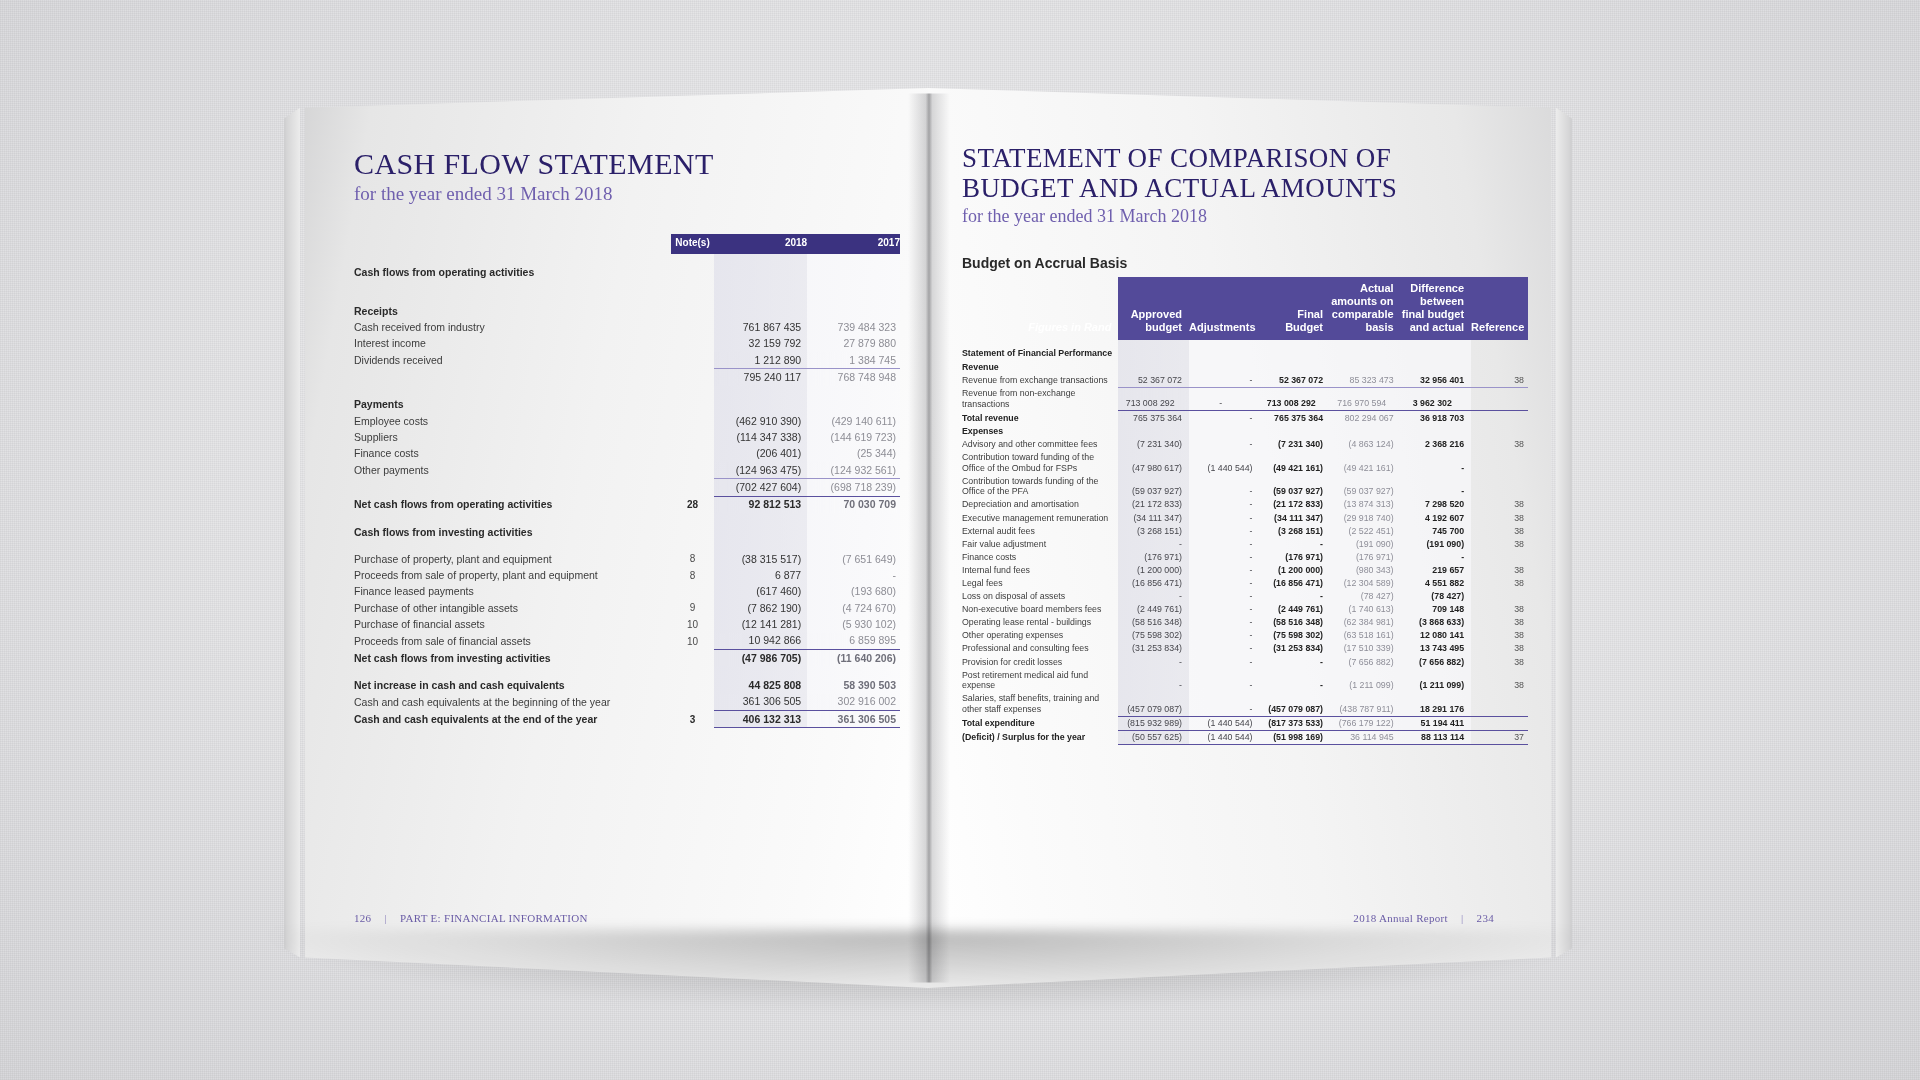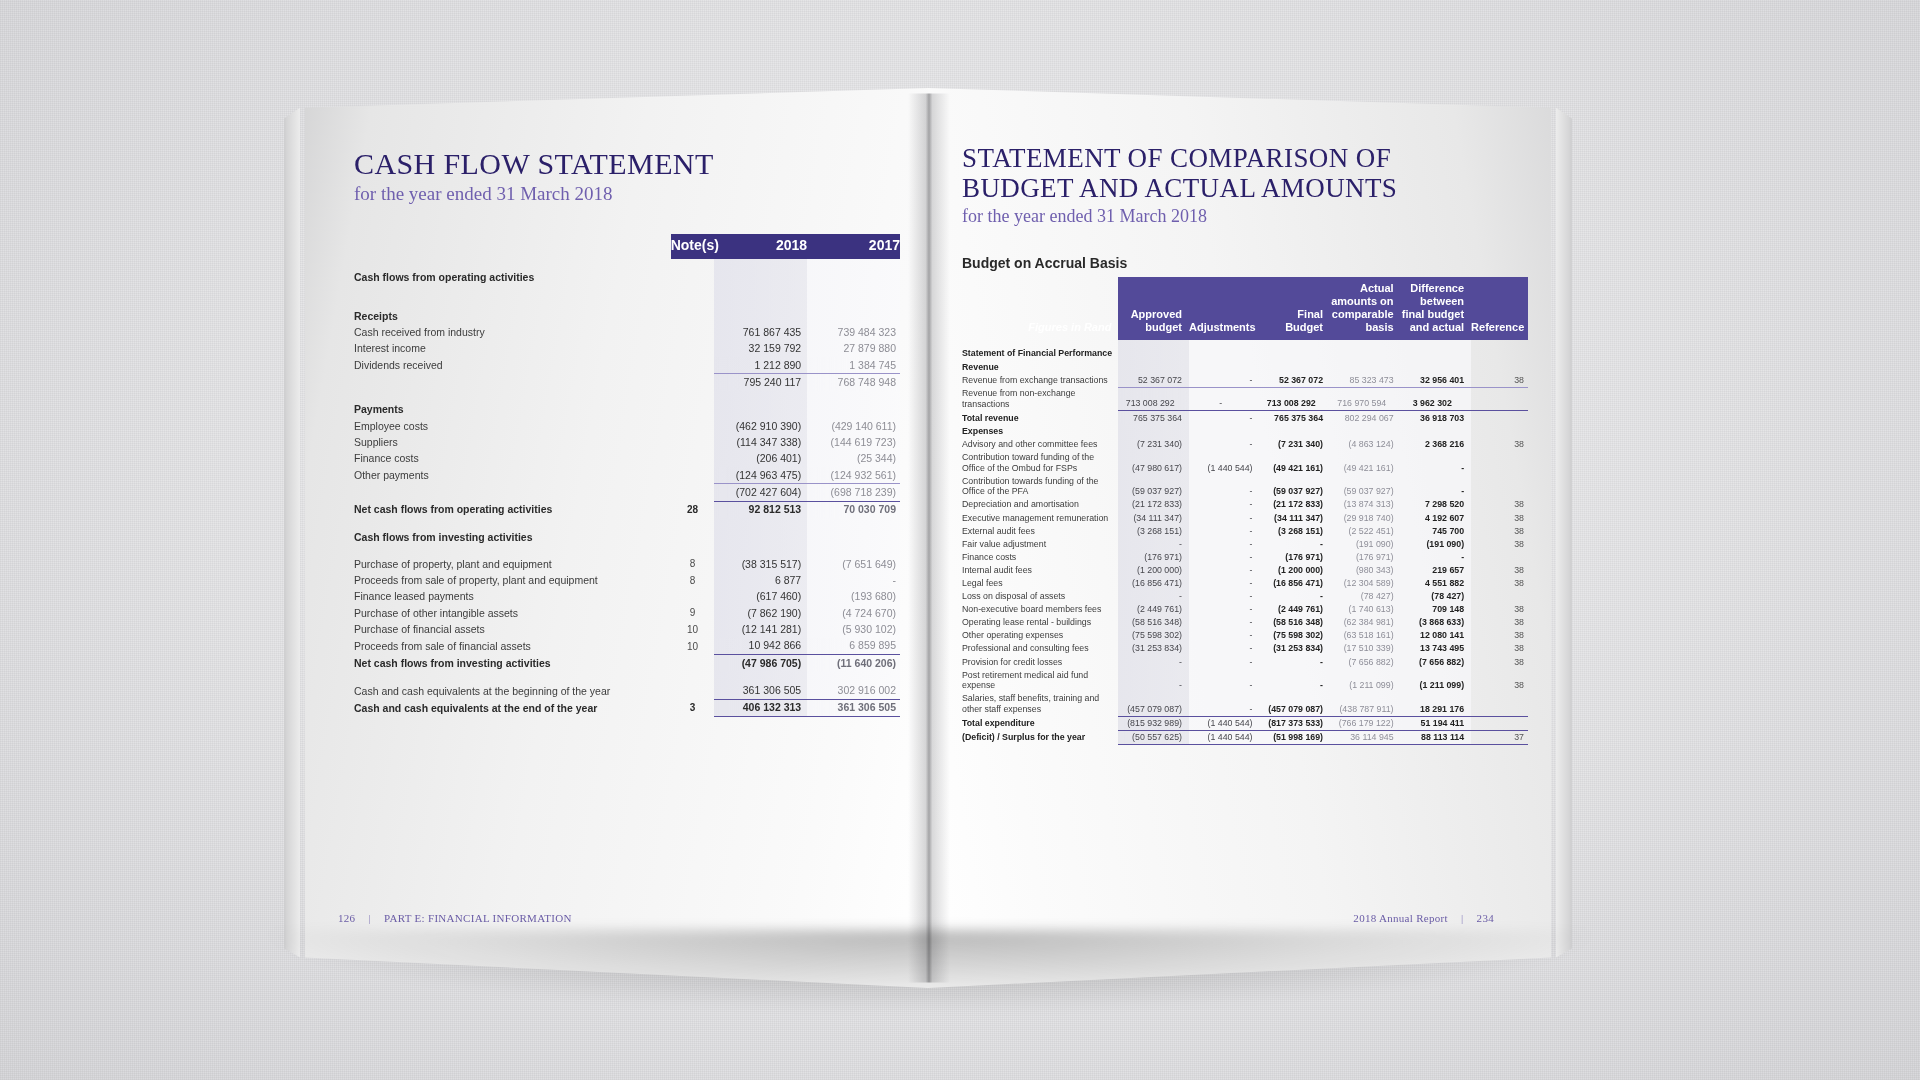--- a/index.html
+++ b/index.html
@@ -75,21 +75,21 @@
   .fig-label{font-style:italic;font-size:11px;color:#3a3a3a;}
   .sec-bold{font-weight:bold;}
   
   #left-content{left:58px;top:60px;width:546px;}
   #cf-table{width:100%;border-collapse:collapse;font-size:10.5px;color:#3c3c3c;table-layout:fixed;}
   #cf-table td{padding:1.6px 0;vertical-align:bottom;line-height:1.25;}
   .c-label{width:58%;}
   .c-note{width:8%;text-align:center;font-size:10px;color:#4a4a4a;}
   .c-2018{width:17%;text-align:right;padding-right:6px !important;color:#333;}
   .c-2017{width:17%;text-align:right;padding-right:4px !important;color:#8d8d95;}
-  .hdr-bar td{background:#3b3280;color:#fff;font-weight:bold;font-size:14px;
+  .hdr-bar td{background:#3b3280;color:#fff;font-weight:bold;font-size:10px;
               padding:3px 0 4px 0 !important;}
   .hdr-bar .c-label{background:transparent;}
   .band{background:linear-gradient(90deg, rgba(225,225,235,.75), rgba(225,225,235,.55));}
   .band2{background:linear-gradient(90deg, rgba(247,247,250,.9), rgba(250,250,252,.75));}
   tr.spacer td{height:11px;padding:0 !important;}
   tr.rule-top td.c-2018, tr.rule-top td.c-2017{border-top:1px solid #9a93c9;}
   tr.rule-thick td.c-2018, tr.rule-thick td.c-2017{border-top:1.4px solid #5a509e;}
   tr.rule-bot td.c-2018, tr.rule-bot td.c-2017{border-bottom:1.4px solid #5a509e;}
   tr.b td{font-weight:bold;color:#2a2a2a;}
   tr.b td.c-2017{color:#6f6f7a;}
@@ -112,21 +112,21 @@
   #bud-head td.b-ref{padding-right:4px !important;}
   .shade-app{background:linear-gradient(90deg, rgba(226,226,234,.8), rgba(226,226,234,.62));}
   .shade-lite{background:rgba(248,248,251,.7);}
   tr.brule td.b-num, tr.brule td.b-ref{border-top:1px solid #9a93c9;text-align:center;}
   tr.bthick td.b-num, tr.bthick td.b-ref{border-top:1.3px solid #5a509e;}
   tr.bbot td.b-num, tr.bbot td.b-ref{border-bottom:1.3px solid #5a509e;}
   tr.bb td.b-label{font-weight:bold;color:#222;}
   
   .footer{position:absolute;bottom:64px;font-family:"Liberation Serif", serif;
           font-size:11px;color:#6a5ca6;letter-spacing:.3px;}
-  #footer-left{left:42px;}
+  #footer-left{left:58px;}
   #footer-right{right:66px;}
   .pnum{font-size:11px;}
   .fsep{color:#8d83bd;margin:0 10px;}
 </style>
 </head>
 <body>
 
 <div id="backdrop"></div>
 
 <div id="book">
@@ -314,20 +314,26 @@
               <td class="c-label">Net cash flows from investing activities</td>
               <td class="c-note"></td>
               <td class="c-2018 band">(47 986 705)</td>
               <td class="c-2017 band2">(11 640 206)</td>
             </tr>
             <tr class="spacer">
               <td></td>
               <td></td>
               <td class="c-2018 band"></td>
               <td class="c-2017 band2"></td>
+            </tr>
+            <tr class="b">
+              <td class="c-label">Net increase in cash and cash equivalents</td>
+              <td class="c-note"></td>
+              <td class="c-2018 band">44 825 808</td>
+              <td class="c-2017 band2">58 390 503</td>
             </tr>
             <tr class="">
               <td class="c-label">Cash and cash equivalents at the beginning of the year</td>
               <td class="c-note"></td>
               <td class="c-2018 band">361 306 505</td>
               <td class="c-2017 band2">302 916 002</td>
             </tr>
             <tr class="b rule-thick rule-bot">
               <td class="c-label">Cash and cash equivalents at the end of the year</td>
               <td class="c-note">3</td>
@@ -503,21 +509,21 @@
             <tr class="">
               <td class="b-label">Finance costs</td>
               <td class="b-num shade-app col-app">(176 971)</td>
               <td class="b-num shade-lite col-adj">-</td>
               <td class="b-num shade-lite col-fin">(176 971)</td>
               <td class="b-num shade-lite col-act">(176 971)</td>
               <td class="b-num shade-lite col-dif">-</td>
               <td class="b-ref col-ref"></td>
             </tr>
             <tr class="">
-              <td class="b-label">Internal audit fees</td>
+              <td class="b-label">Internal fund fees</td>
               <td class="b-num shade-app col-app">(1 200 000)</td>
               <td class="b-num shade-lite col-adj">-</td>
               <td class="b-num shade-lite col-fin">(1 200 000)</td>
               <td class="b-num shade-lite col-act">(980 343)</td>
               <td class="b-num shade-lite col-dif">219 657</td>
               <td class="b-ref col-ref">38</td>
             </tr>
             <tr class="">
               <td class="b-label">Legal fees</td>
               <td class="b-num shade-app col-app">(16 856 471)</td>

